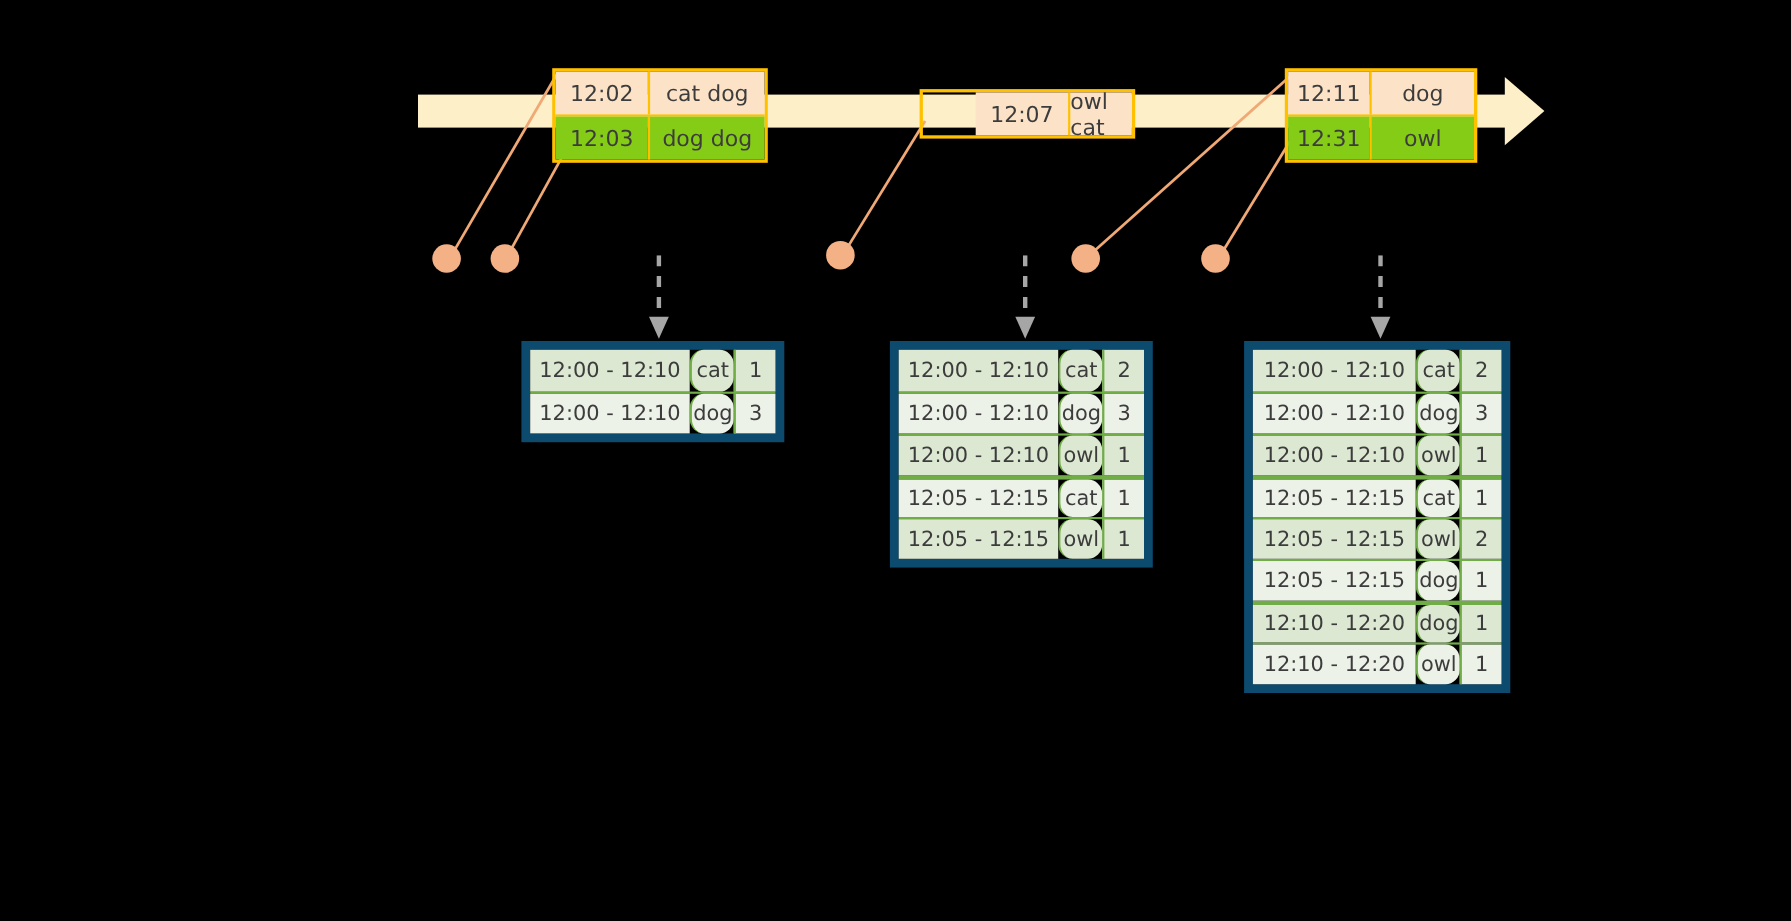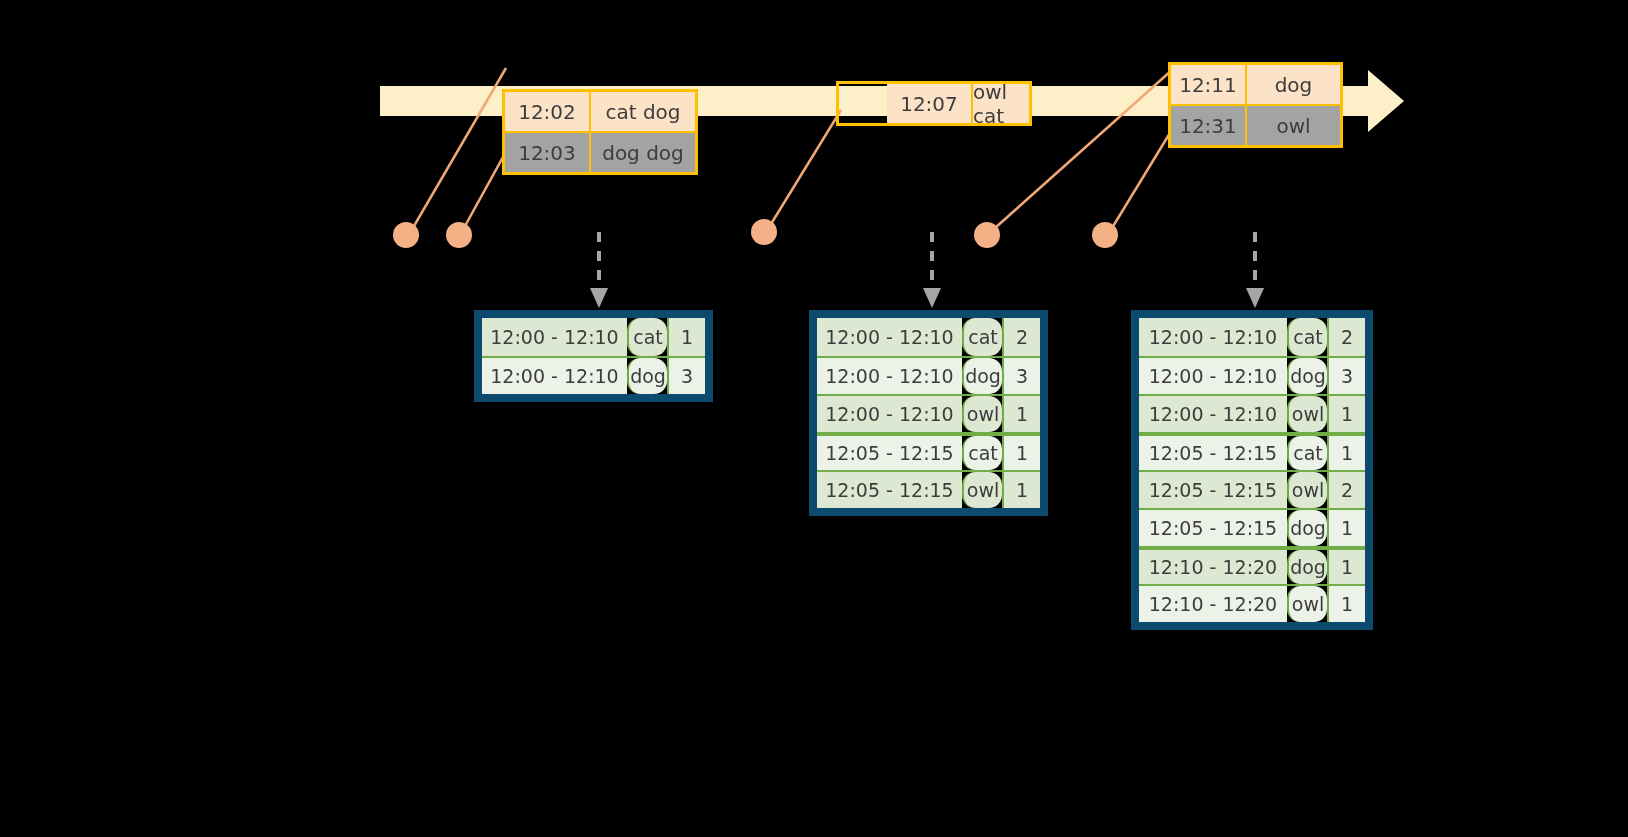--- a/index.html
+++ b/index.html
@@ -59,23 +59,23 @@
     box-sizing: border-box;
   }
   .event-cell.time {
     width: 84px;
   }
   .event-cell.val {
     border-left: 2px solid #ffc000;
     flex: 1;
   }
   .event-row.shade-a .event-cell { background: #fce2c7; }
-  .event-row.shade-b .event-cell { background: #a3a3a3; }
-
-  #event-box-1 { left: 502px; top: 62px; width: 196px; margin-top: 27px; }
+  .event-row.shade-b .event-cell { background: #84cc16; }
+
+  #event-box-1 { left: 502px; top: 62px; width: 196px; }
   #event-box-2 { left: 836px; top: 81px; width: 196px; padding-left: 48px; }
   #event-box-3 { left: 1168px; top: 62px; width: 175px; }
   #event-box-3 .event-cell.time { width: 74px; }
 
   
   .connector-svg {
     position: absolute;
     left: 0; top: 0;
     width: 1628px; height: 837px;
     pointer-events: none;

